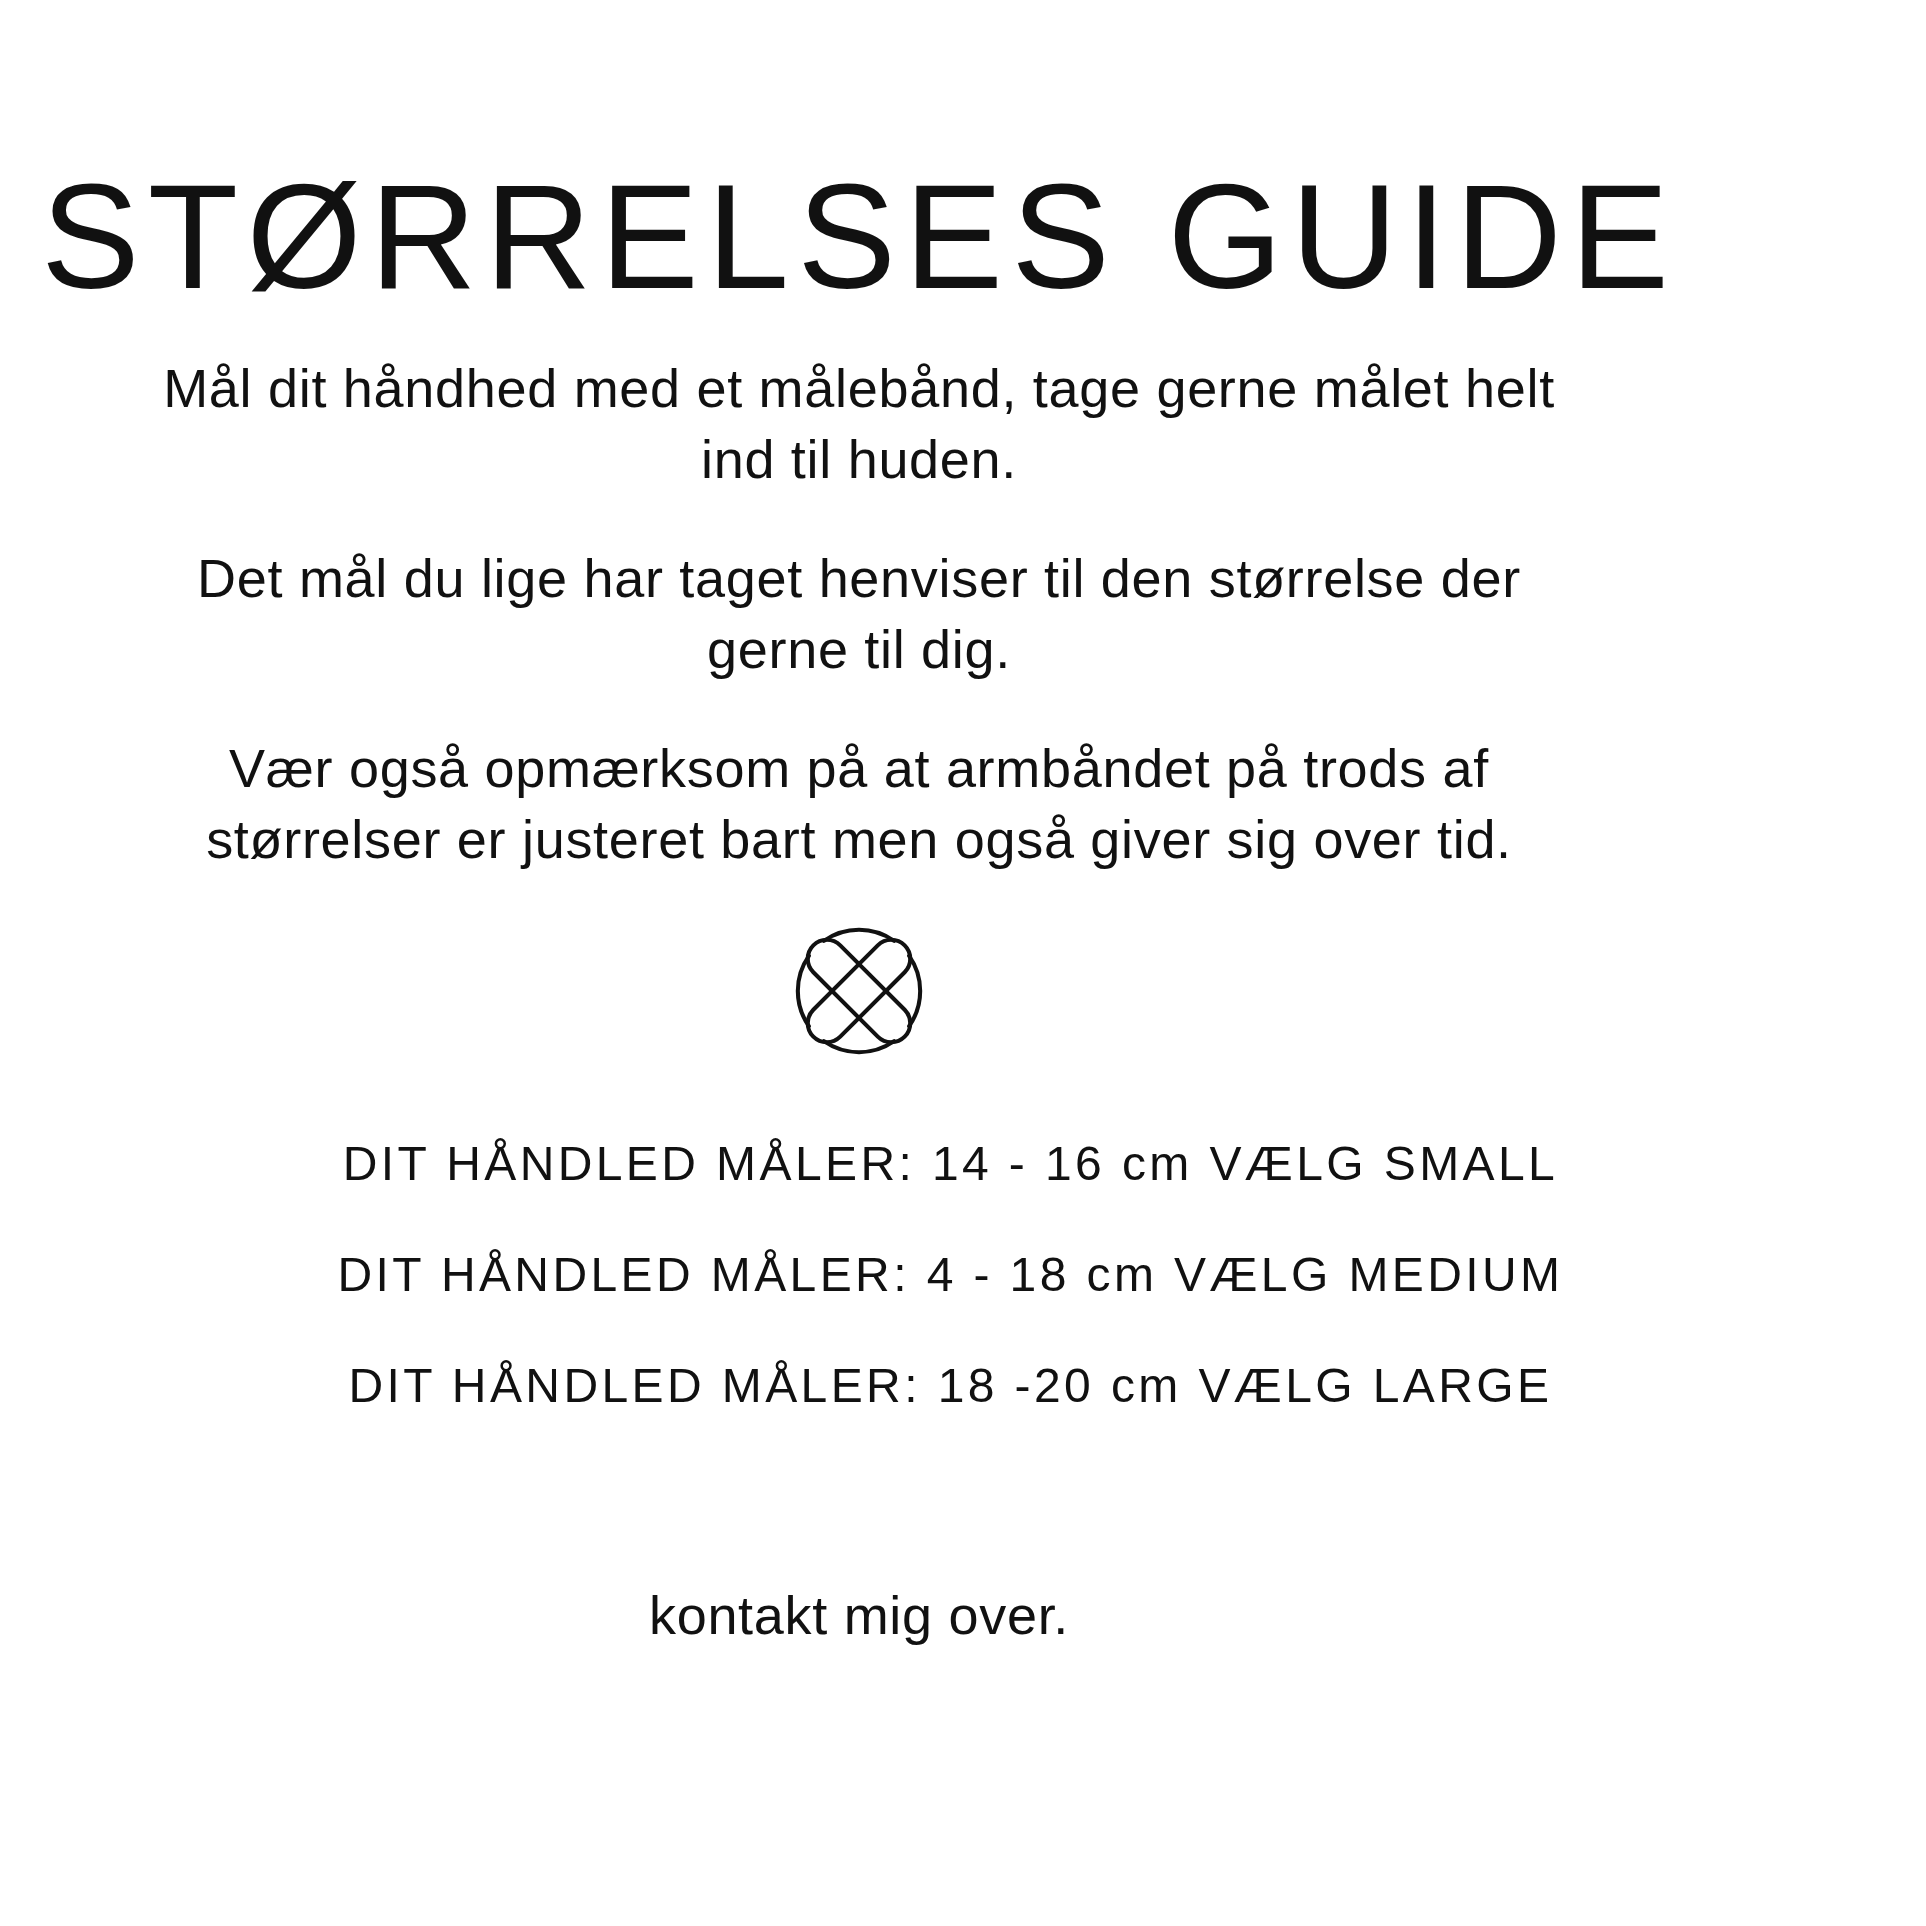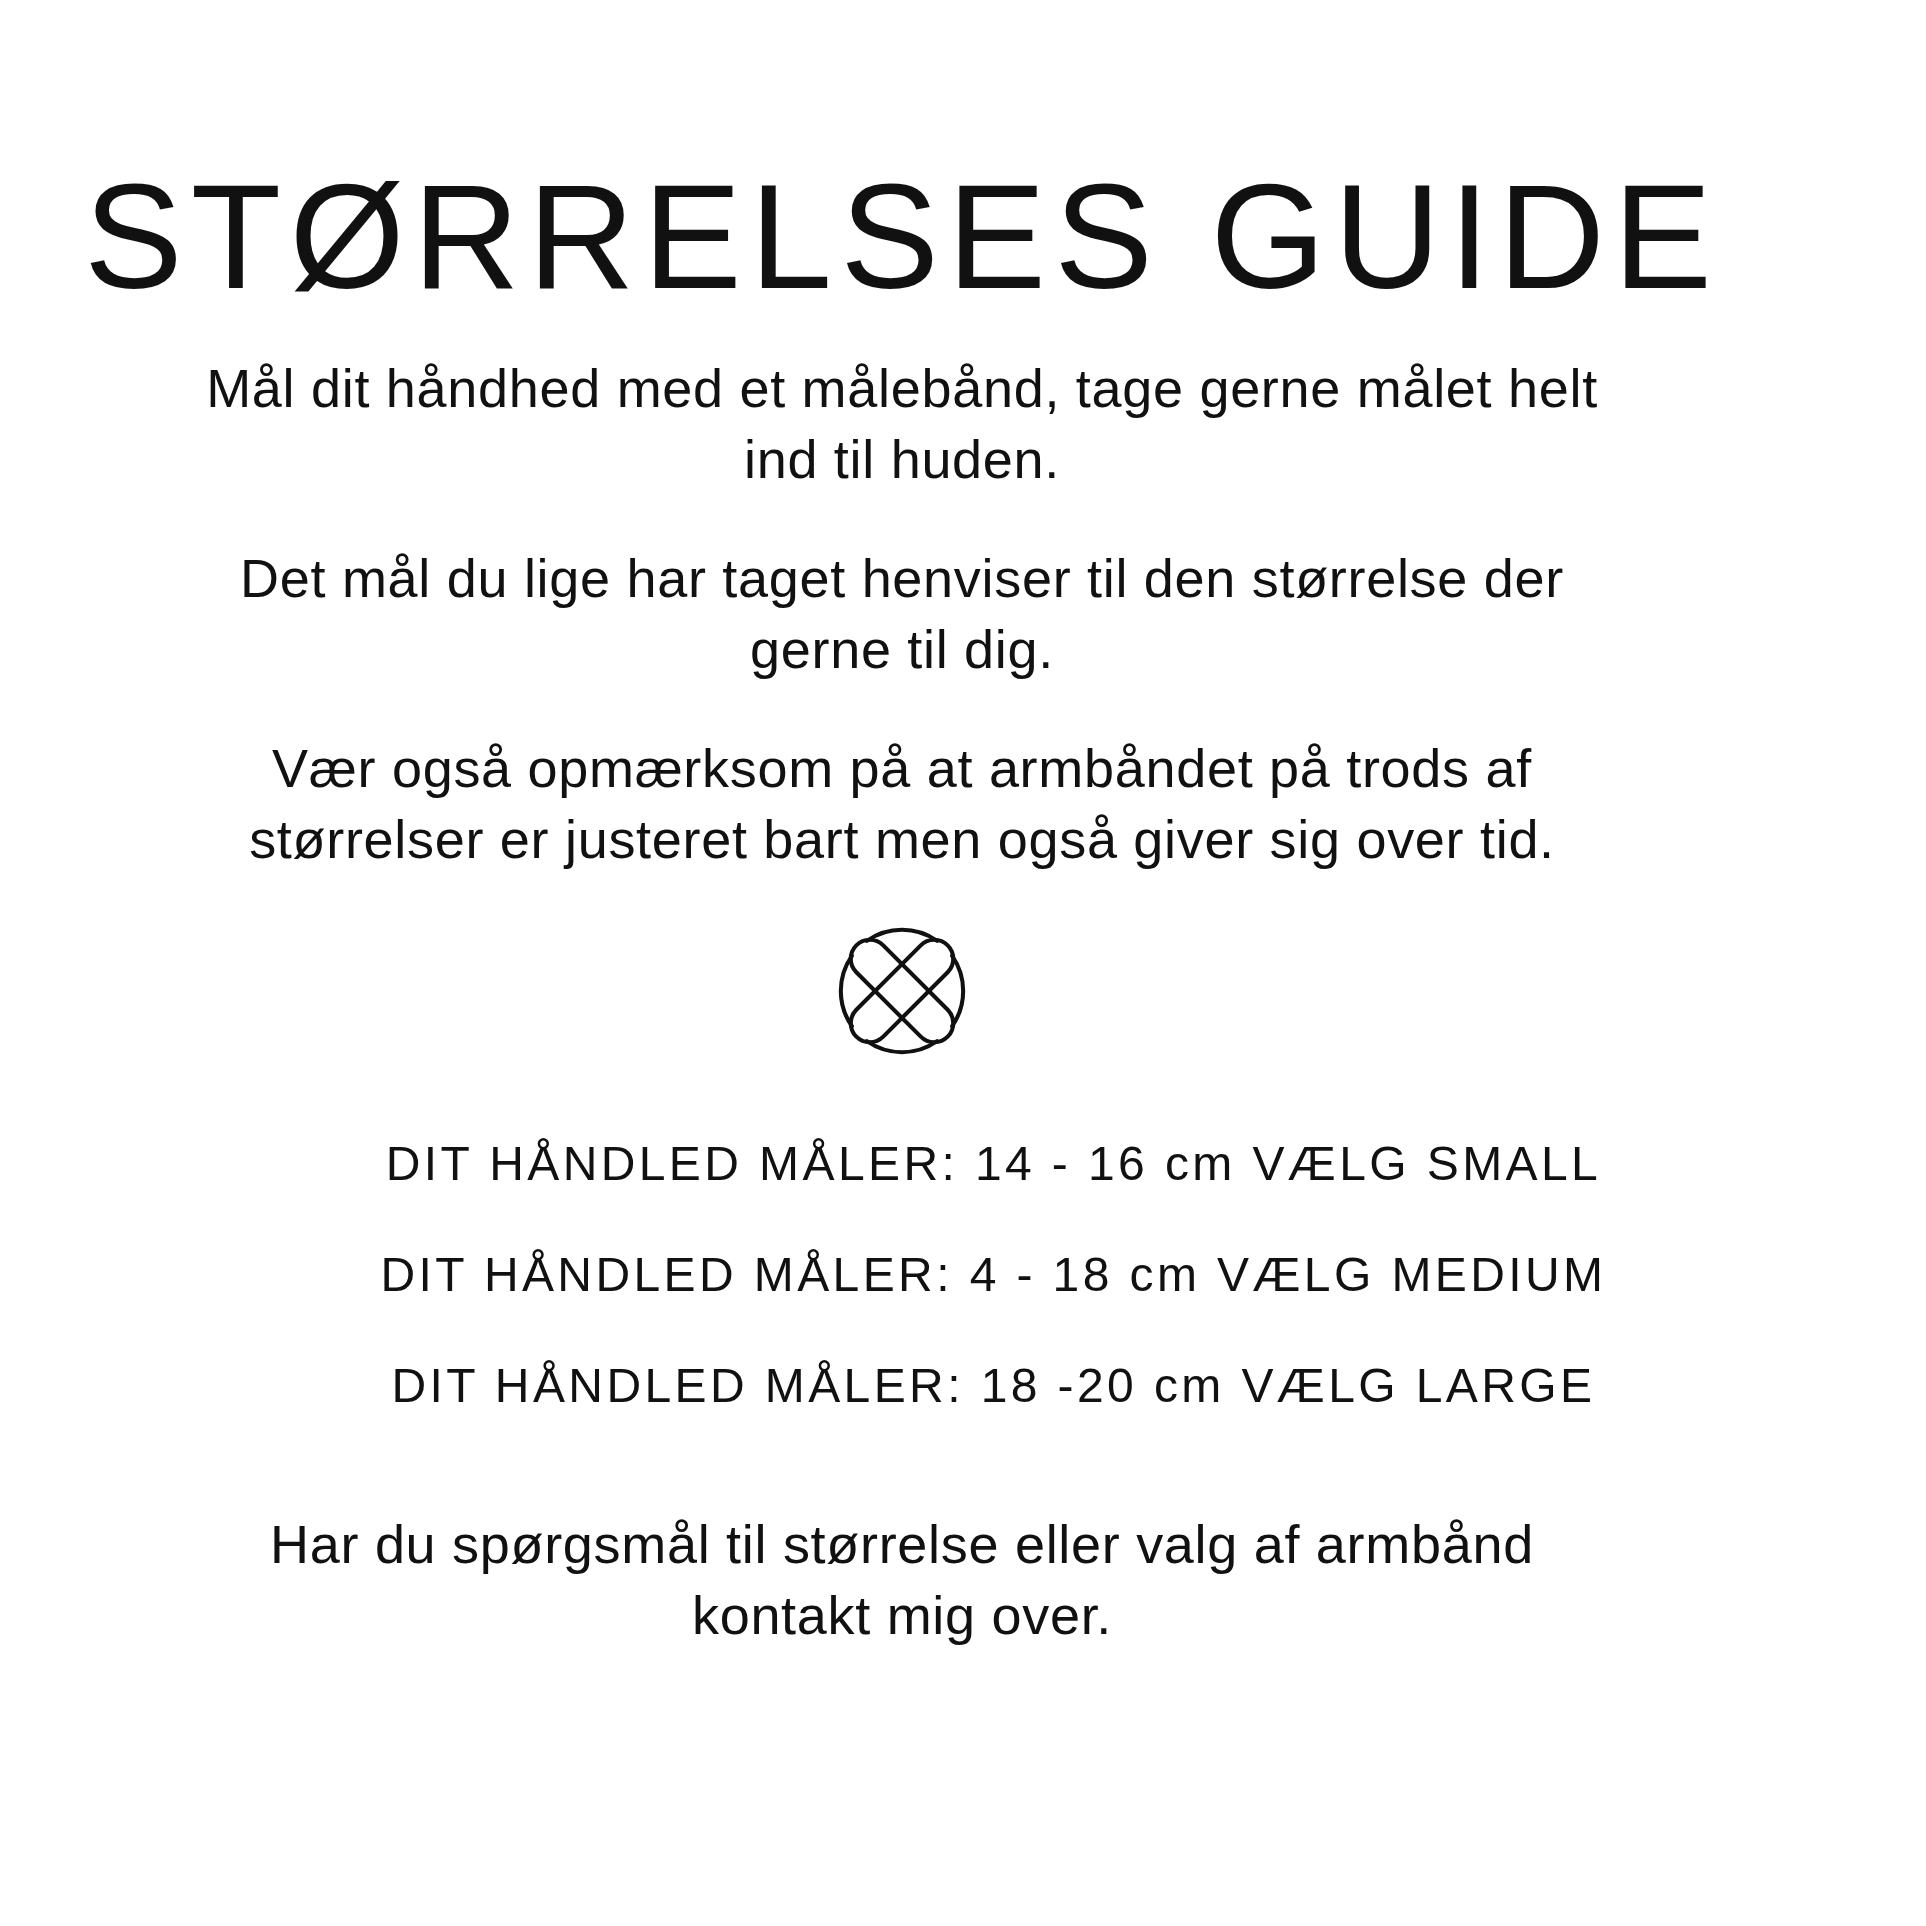--- a/index.html
+++ b/index.html
@@ -5,21 +5,20 @@
   html, body { margin: 0; padding: 0; background: #ffffff; }
   .canvas {
     position: relative;
     width: 1718px;
     height: 1926px;
     background: #ffffff;
     color: #111111;
     font-family: "Liberation Sans", sans-serif;
     text-align: center;
     overflow: hidden;
-    padding-left: 43px;
   }
   .title {
     margin: 163px 0 0 0;
     font-size: 148px;
     font-weight: 400;
     line-height: 1;
     letter-spacing: 8.2px;
     white-space: nowrap;
   }
   .intro-paragraph {
@@ -86,18 +85,18 @@
     <path d="M 26.3 151.6 A 90 90 0 0 1 26.3 48.4"></path>
   </svg>
 
   <section class="sizes">
     <div class="size-row">DIT HÅNDLED MÅLER: 14 - 16 cm VÆLG SMALL</div>
     <div class="size-row">DIT HÅNDLED MÅLER: 4 - 18 cm VÆLG MEDIUM</div>
     <div class="size-row">DIT HÅNDLED MÅLER: 18 -20 cm VÆLG LARGE</div>
   </section>
 
   <p class="footer-paragraph">
-    <span class="para-line">Har du spørgsmål til størrelse eller valg af armbånd</span><br>
+    <br>
     <span class="para-line">kontakt mig over.</span>
   </p>
 
 </div>
 
 
 </body></html>

